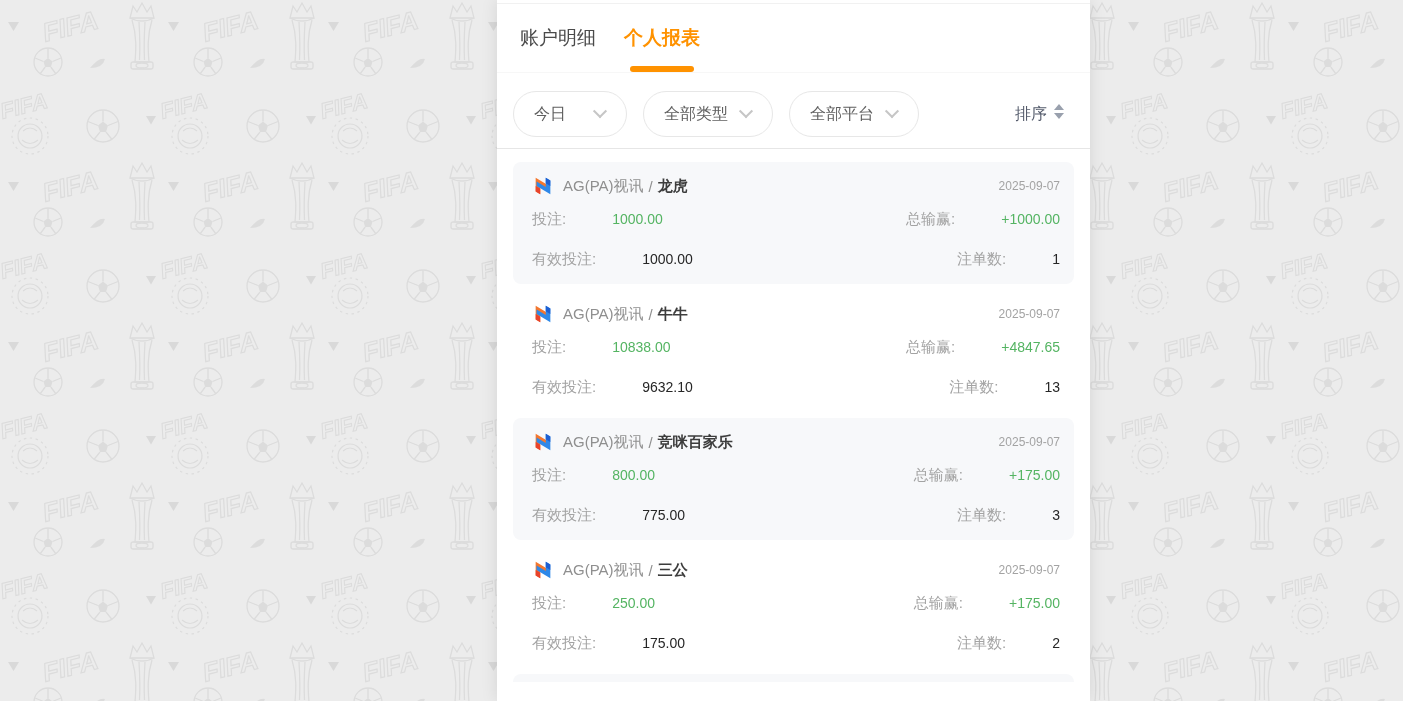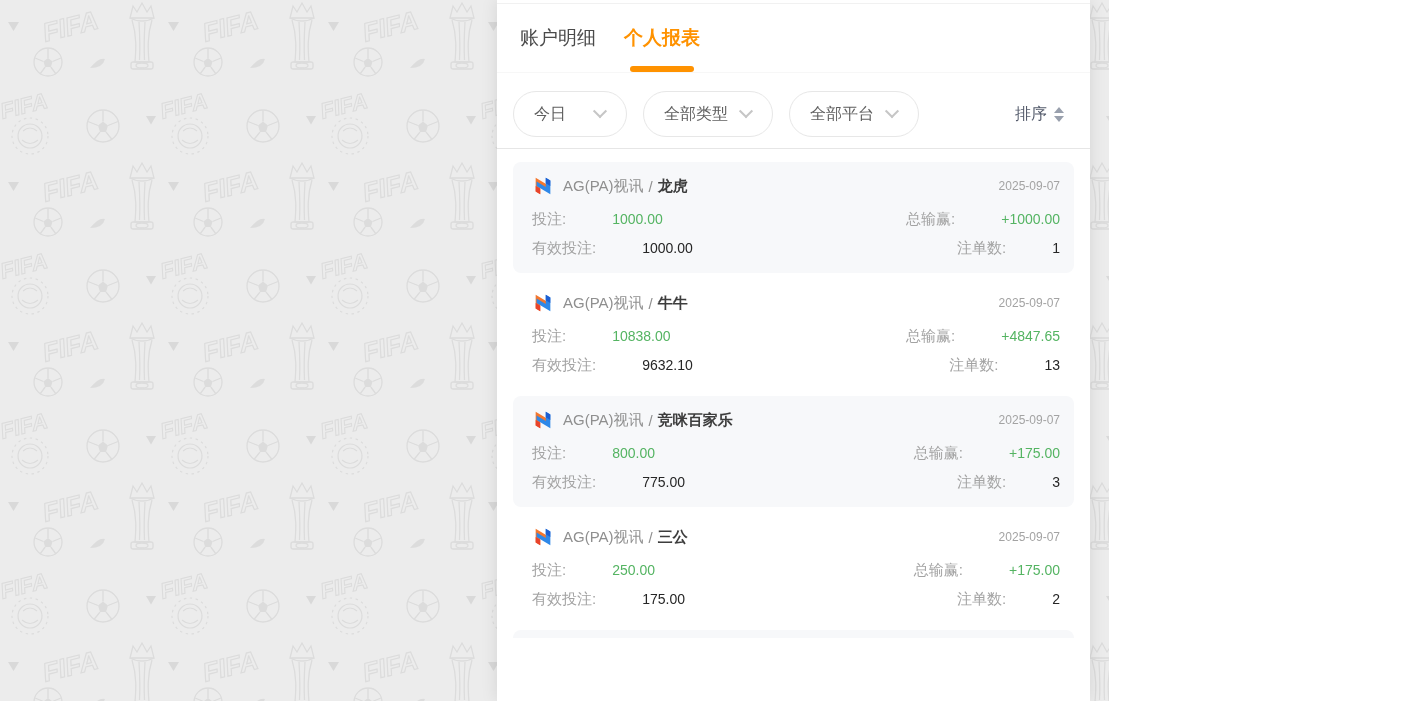--- a/index.html
+++ b/index.html
@@ -1,18 +1,18 @@
 <!DOCTYPE html>
 <html><head>
 <meta charset="utf-8">
 <style>
   * { margin:0; padding:0; box-sizing:border-box; }
   html,body { width:1403px; height:701px; overflow:hidden;
     font-family:"Liberation Sans","DejaVu Sans",sans-serif; }
-  .page { position:relative; width:1109px; height:701px; background:#ec4899; overflow:hidden; }
+  .page { position:relative; width:1403px; height:701px; background:#ec4899; overflow:hidden; }
   .bg-pattern { position:absolute; inset:0; display:block; }
 
   
   .panel { position:absolute; left:497px; top:0; width:593px; height:701px;
     background:#ffffff; box-shadow:0 0 16px rgba(0,0,0,.10); }
   .top-hairline { height:4px; border-bottom:1px solid #f1f1f1; }
 
   
   .tabs { display:flex; align-items:center; gap:28px; height:69px;
     padding:0 23px; border-bottom:1px solid #f7f7f7; }
@@ -25,40 +25,40 @@
   
   .filter-bar { display:flex; align-items:center; gap:16px;
     padding:18px 26px 11px 16px; border-bottom:1px solid #e6e6e6;
     box-shadow:0 3px 5px -3px rgba(0,0,0,.08); }
   .pill { height:46px; background:#fff; border:1px solid #e7e7e7; border-radius:23px;
     display:flex; align-items:center; justify-content:space-between;
     padding:0 21px 0 20px; font-size:16px; color:#5f5f5f; cursor:pointer; }
   .pill-sm { width:114px; } .pill-lg { width:130px; }
   .chevron { width:10px; height:10px; border-right:2px solid #c6c6c6;
     border-bottom:2px solid #c6c6c6; transform:rotate(45deg) translate(-2px,-2px); }
-  .sort { margin-left:auto; display:flex; align-items:center; gap:7px;
+  .sort { margin-left:auto; display:flex; gap:7px;
     font-size:16px; color:#545b6b; cursor:pointer; }
   .sort-arrows { display:flex; flex-direction:column; gap:3px; }
   .tri-up { width:0; height:0; border-left:5px solid transparent;
     border-right:5px solid transparent; border-bottom:6px solid #99a0ad; }
   .tri-down { width:0; height:0; border-left:5px solid transparent;
     border-right:5px solid transparent; border-top:6px solid #99a0ad; }
 
   
   .list { padding:13px 16px 0 16px; background:#fff; }
   .card { border-radius:8px; padding:13px 14px 15px 19px; margin-bottom:6px; background:#fff; }
   .card.gray { background:#f7f8fa; }
   .card-head { display:flex; align-items:center; }
   .logo { width:22px; height:22px; margin-right:9px; flex:0 0 auto; }
   .provider, .sep { color:#8f8f8f; font-size:15px; }
   .sep { margin:0 5px; }
   .game { color:#3d3d3d; font-size:15px; font-weight:700; }
   .date { margin-left:auto; color:#a3a3a3; font-size:12px; }
   .card-row { display:flex; justify-content:space-between; align-items:baseline; margin-top:13px; }
-  .card-row + .card-row { margin-top:10px; }
+  .card-row + .card-row { margin-top:21px; }
   .cell { display:flex; align-items:baseline;gap:36px; }
   .lbl { color:#a3a3a3; font-size:15px; margin-right:10px; }
   .val { font-size:14px; }
   .val.green { color:#54b462; }
   .val.dark { color:#262626; }
   .card.partial { height:8px; padding:0; margin-bottom:0; border-radius:8px 8px 0 0; }
 </style>
 </head>
 <body>
 

